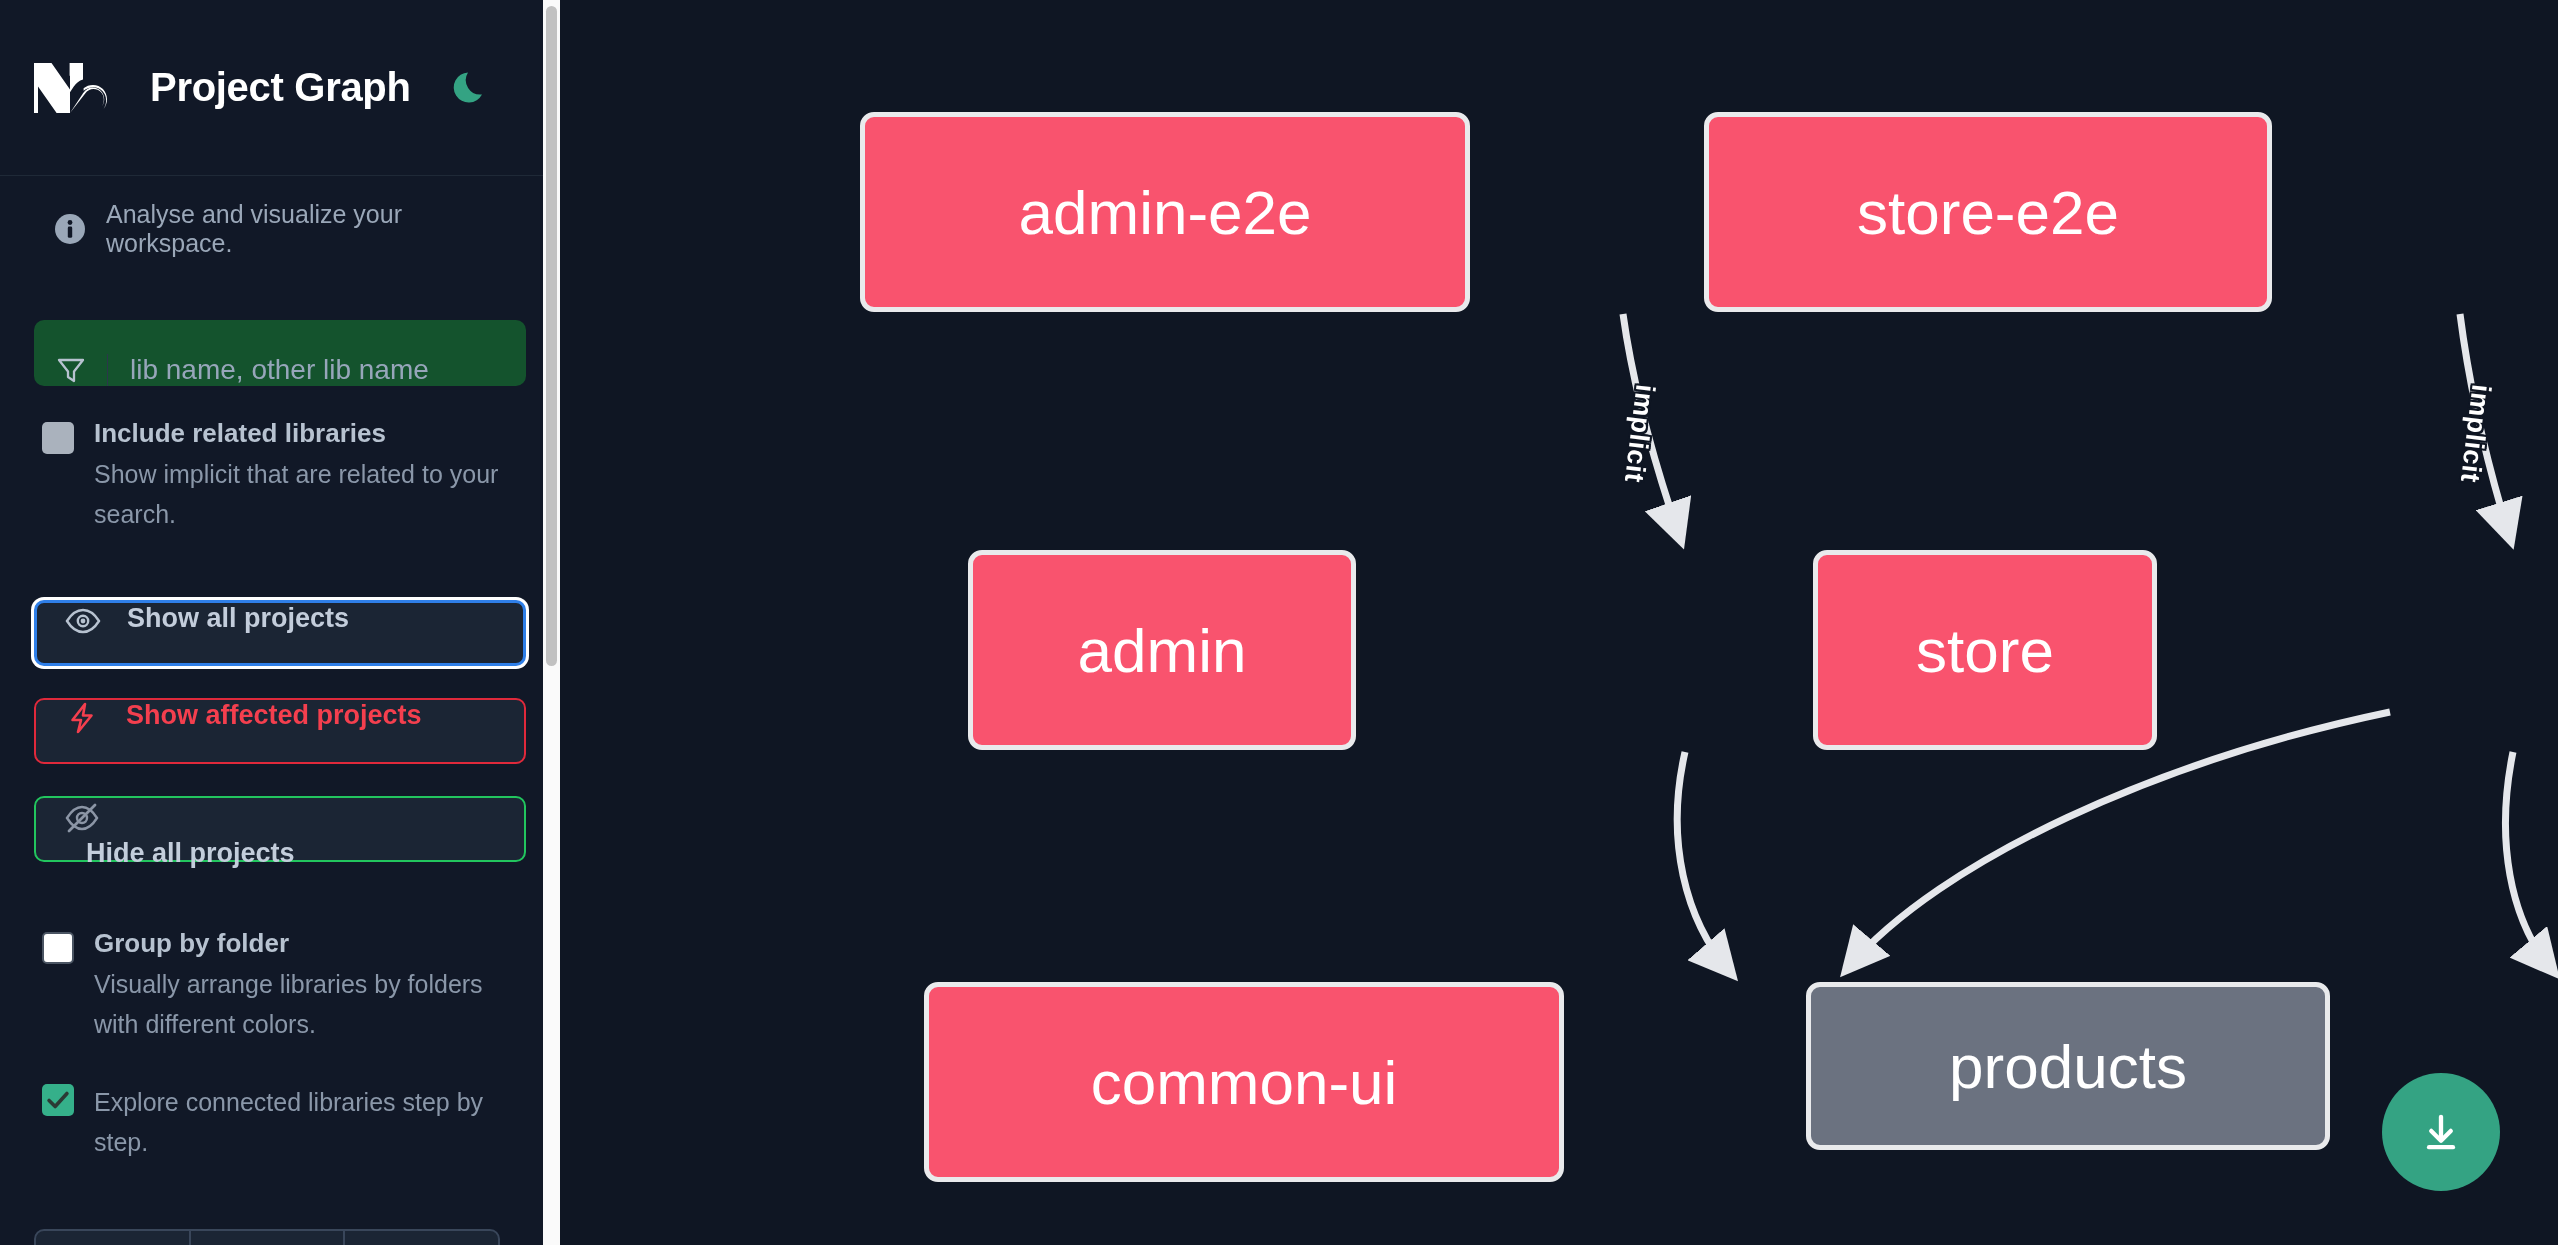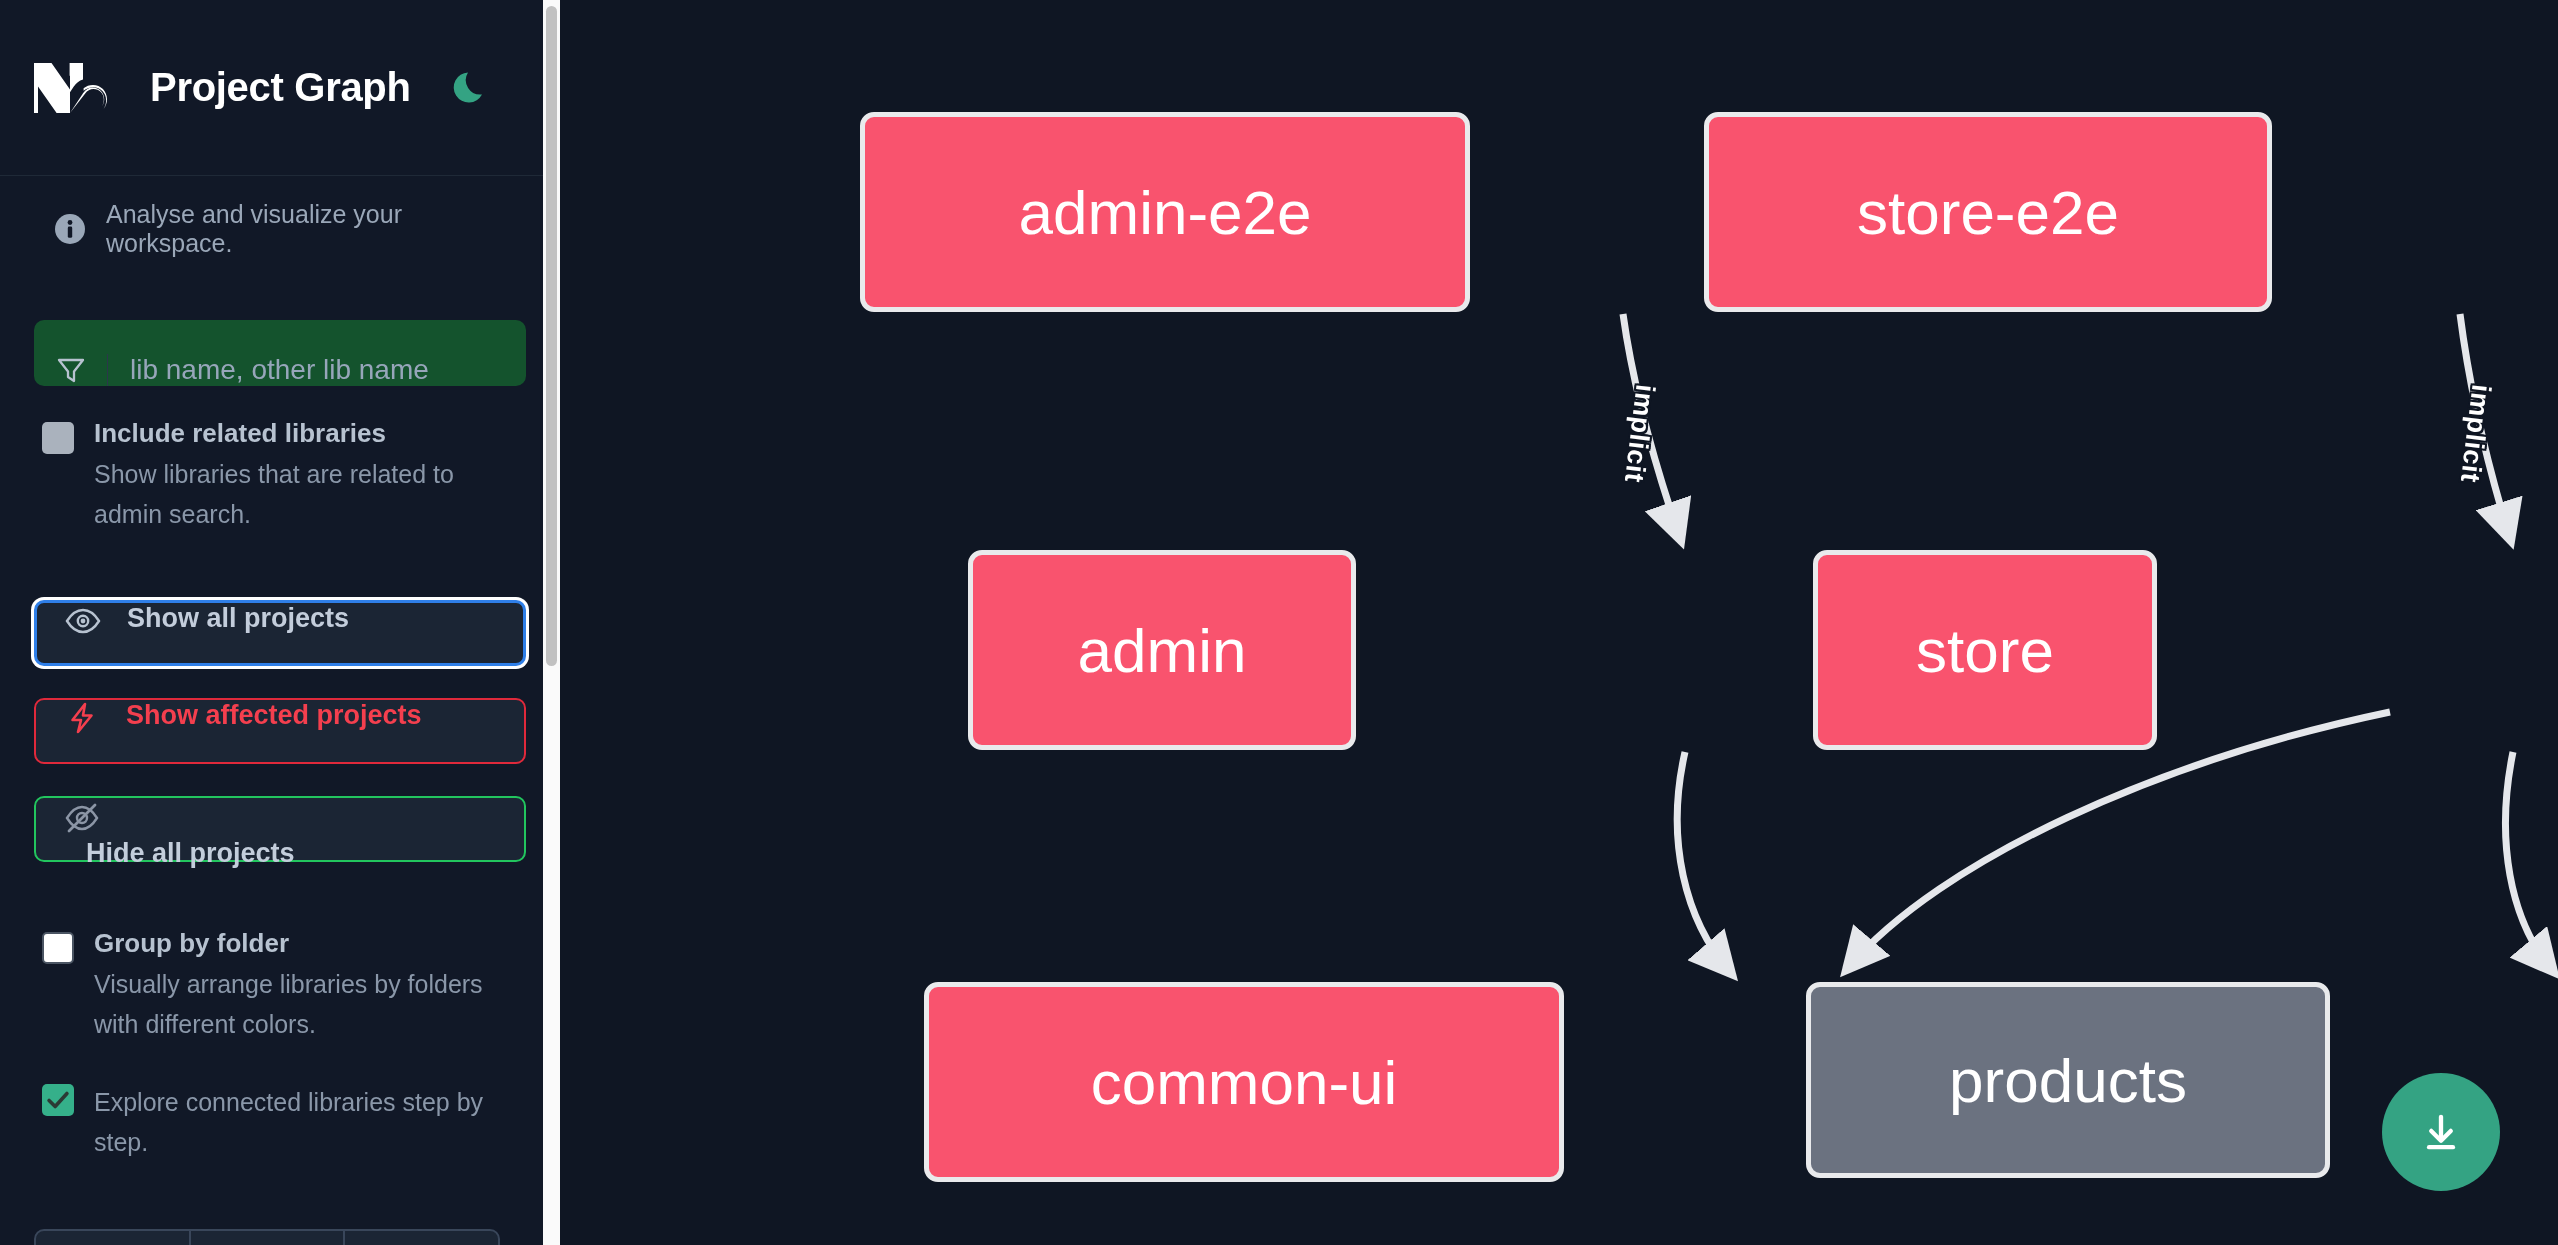--- a/index.html
+++ b/index.html
@@ -268,21 +268,21 @@
             <path d="M4 6 H28 L19 17.5 V27 L13 23 V17.5 Z" fill="none" stroke="#b7c2d0" stroke-width="2.3" stroke-linejoin="round"></path>
           </svg>
         </span>
         <input class="search-input" type="text" placeholder="lib name, other lib name" style="">
       </div>
 
       <div class="chk-row">
         <span class="chk-box grey"></span>
         <span class="chk-text">
           <div class="chk-label">Include related libraries</div>
-          <div class="chk-desc">Show libraries that are related to admin search.</div>
+          <div class="chk-desc">Show implicit that are related to your search.</div>
         </span>
       </div>
 
       <div class="btn" id="btn-show-all">
         <span class="b-ic">
           <svg viewBox="0 0 36 36" width="36" height="36" aria-hidden="true">
             <path d="M2 18 C7 10 12.5 7 18 7 C23.5 7 29 10 34 18 C29 26 23.5 29 18 29 C12.5 29 7 26 2 18 Z" fill="none" stroke="#b7c2d0" stroke-width="2.4"></path>
             <circle cx="18" cy="18" r="5.2" fill="none" stroke="#b7c2d0" stroke-width="2.4"></circle>
             <circle cx="18" cy="18" r="2.4" fill="#b7c2d0"></circle>
           </svg>
@@ -375,21 +375,21 @@
     </div>
 
     <div class="node pink" style="left:1253px; top:550px; width:344px; height:200px;">
       <span>store</span>
     </div>
 
     <div class="node pink" style="left:364px; top:982px; width:640px; height:200px;">
       <span>common-ui</span>
     </div>
 
-    <div class="node grey" style="left:1246px; top:982px; width:524px; height:196px;">
+    <div class="node grey" style="left:1246px; top:982px; width:524px; height:168px;">
       <span>products</span>
     </div>
 
     <div class="edge-label" style="left:1030px; top:418px; transform: rotate(97deg);">implicit</div>
 
     <div class="edge-label" style="left:1866px; top:418px; transform: rotate(97deg);">implicit</div>
 
     <div id="download-fab">
       <svg viewBox="0 0 48 48" width="52" height="52" aria-hidden="true">
         <line x1="24" y1="10" x2="24" y2="30" stroke="#ffffff" stroke-width="4" stroke-linecap="round"></line>

